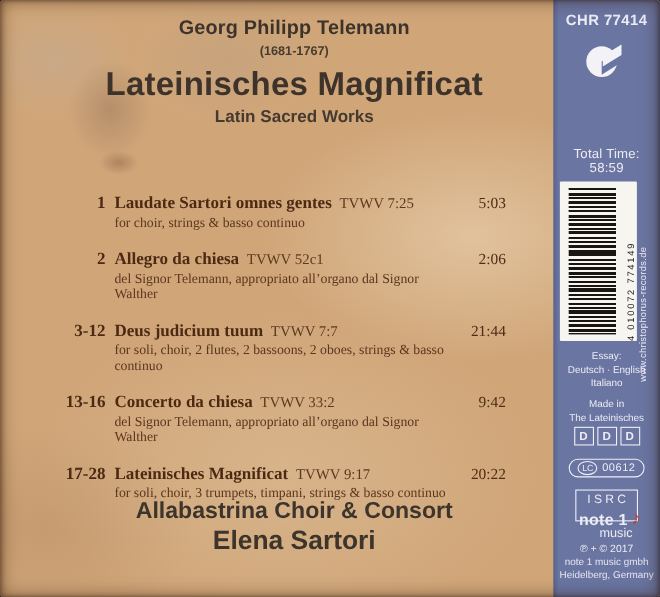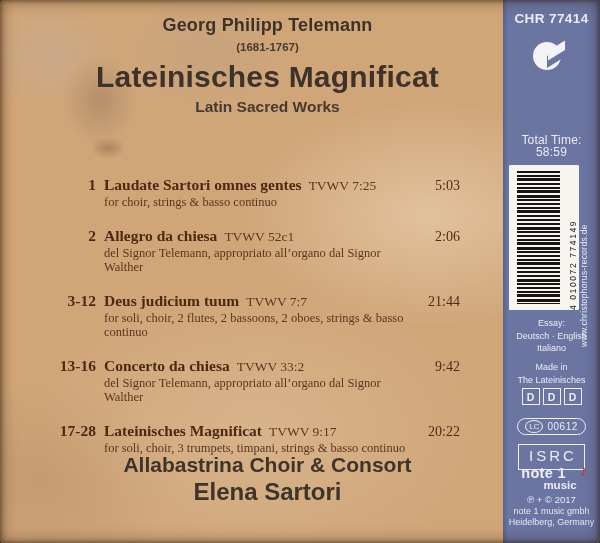--- a/index.html
+++ b/index.html
@@ -52,25 +52,25 @@
   .essay{top:317px;font-size:9px;line-height:12.5px;}
   .madein{top:361px;font-size:9px;line-height:12.5px;}
   .ddd{top:388px;display:flex;justify-content:center;gap:3px;}
   .ddd-box{width:16px;height:15px;border:1.5px solid #f0eff6;display:flex;align-items:center;justify-content:center;
     font-size:10.5px;font-weight:bold;}
   .lc-wrap{top:415px;}
   .lc-badge{display:inline-flex;align-items:center;gap:4px;border:1.3px solid #f0eff6;border-radius:10px;padding:1px 7px;}
   .lc-label{border:1.2px solid #f0eff6;border-radius:50%;padding:0 3px;font-size:8px;line-height:11px;}
   .lc-num{font-size:10px;letter-spacing:.5px;}
   .isrc-wrap{top:444px;}
-  .isrc-box{display:inline-block;border:1.3px solid #f0eff6;padding:2px 7px 5px 10px;font-size:15px;letter-spacing:3px;}
+  .isrc-box{display:inline-block;border:1.3px solid #f0eff6;padding:2px 7px 13px 10px;font-size:11px;letter-spacing:3px;}
   .note1{top:464px;}
-  .n1-line{font-size:14.5px;font-weight:bold;letter-spacing:.3px;position:relative;display:inline-block;padding-right:16px;}
+  .n1-line{font-size:14.5px;font-weight:bold;letter-spacing:.3px;position:relative;display:inline-block;padding-right:6px;}
   .n1-note{color:#c23a2e;font-size:17px;position:absolute;right:-6px;top:-4px;}
-  .n1-music{font-size:11.5px;font-weight:bold;margin-top:-3px;padding-left:17px;}
+  .n1-music{font-size:11.5px;font-weight:normal;margin-top:-3px;padding-left:17px;}
   .copyright{top:494px;font-size:9.5px;}
   .company{top:506px;font-size:9px;opacity:.95;}
   .location{top:517px;font-size:9px;opacity:.95;}
   .abs{position:absolute;}
 </style>
 </head>
 <body>
 
 <div class="cover">
 

